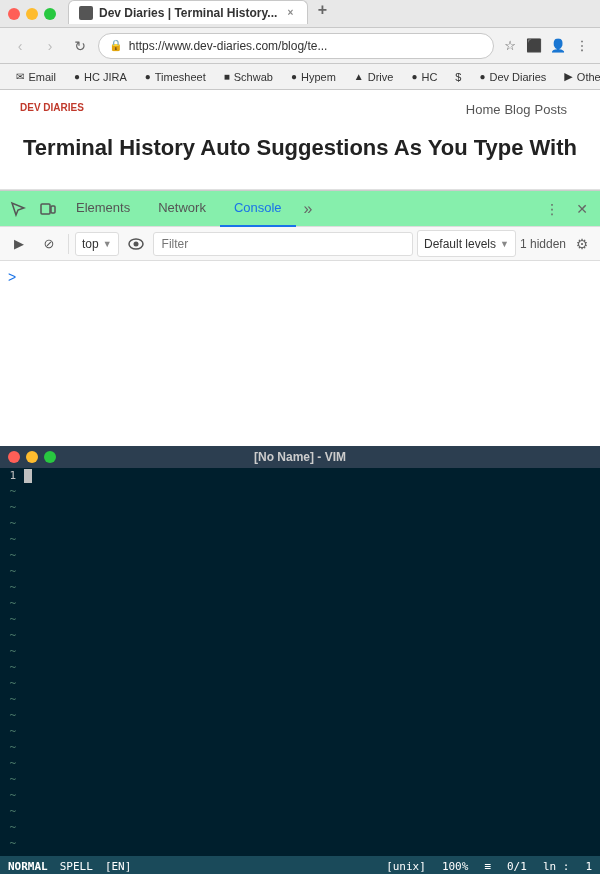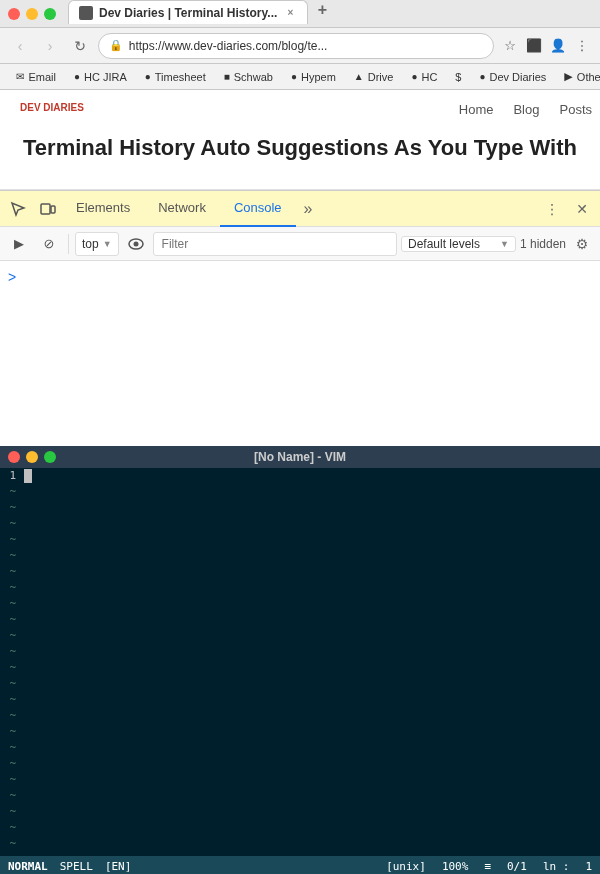--- a/index.html
+++ b/index.html
@@ -136,22 +136,22 @@
     }
     .site-logo {
       position: absolute;
       top: 12px; left: 20px;
       font-size: 10px;
       color: #c0392b;
       font-weight: bold;
     }
     .site-nav {
       position: absolute;
-      top: 12px; right: 8px;
-      display: flex; gap: 20px;
+      top: 12px; right: 33px;
+      display: flex; gap: 4px;
     }
     .site-nav a {
       font-size: 13px;
       color: #555;
       text-decoration: none;
       cursor: pointer;
     }
     .page-title-area {
       margin-top: 45px;
       display: flex;
@@ -164,21 +164,21 @@
       text-align: center;
     }
 
     
     .devtools {
       background: #f0f0f0;
       border-top: 1px solid #ccc;
     }
     .devtools-titlebar {
       height: 36px;
-      background: #fef9c3;
+      background: #86efac;
       border-bottom: 1px solid #ddd;
       display: flex;
       align-items: center;
       padding: 0 4px;
     }
     .devtools-tools-left {
       display: flex; align-items: center; gap: 2px;
     }
     .devtools-tool-btn {
       width: 28px; height: 28px;
@@ -270,22 +270,22 @@
     }
     .log-level-selector {
       display: flex; align-items: center;
       background: #fff;
       border: 1px solid #ddd;
       border-radius: 3px;
       padding: 2px 6px;
       font-size: 12px;
       color: #333;
       cursor: pointer;
-      gap: 20px;
-      height: 16px;
+      gap: 4px;
+      height: 27px;
       white-space: nowrap;
     }
     .hidden-count {
       font-size: 12px;
       color: #555;
       white-space: nowrap;
     }
     .settings-btn {
       width: 24px; height: 24px;
       display: flex; align-items: center; justify-content: center;

